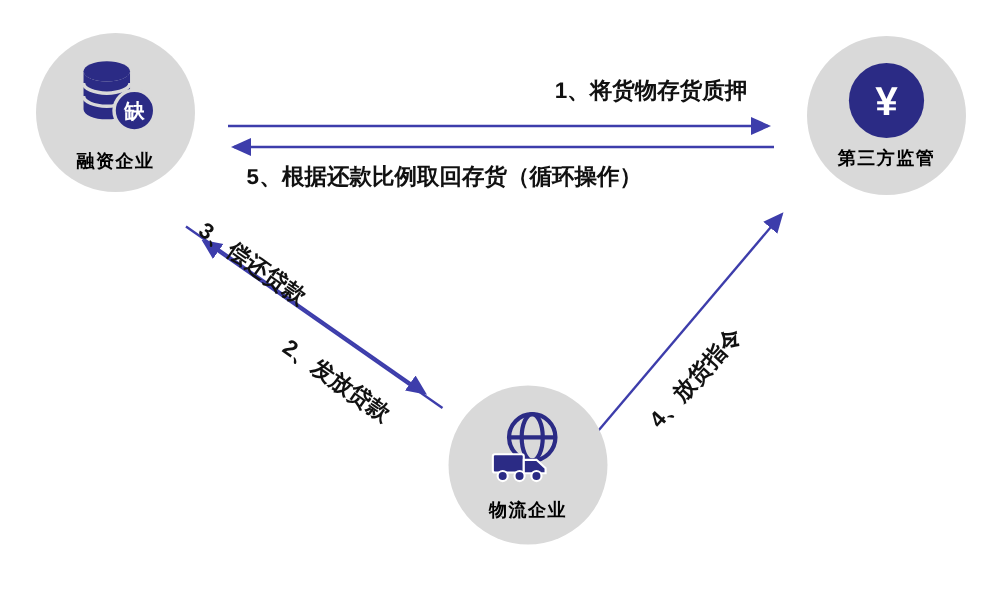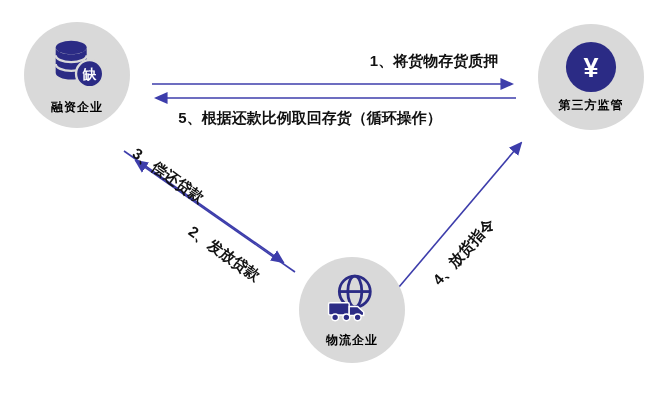--- a/index.html
+++ b/index.html
@@ -41,21 +41,21 @@
   }
   .flow-label {
     position: absolute;
     font-weight: bold;
     font-size: 15px;
     color: #111111;
     white-space: nowrap;
     transform: translate(-50%, -50%);
   }
   .flow-label--1 { left: 434px; top: 61px; text-align: center; }
-  .flow-label--5 { left: 310px; top: 118px; }
+  .flow-label--5 { left: 296px; top: 118px; font-family: Liberation Mono, monospace; }
   .flow-label--3 { left: 168px; top: 176px; transform: translate(-50%,-50%) rotate(35deg); }
   .flow-label--2 { left: 224px; top: 254px; transform: translate(-50%,-50%) rotate(35deg); }
   .flow-label--4 { left: 464px; top: 252px; transform: translate(-50%,-50%) rotate(-48deg); }
   .icon-svg { display: block; }
 </style>
 </head>
 <body>
 
 <div class="canvas">
 

